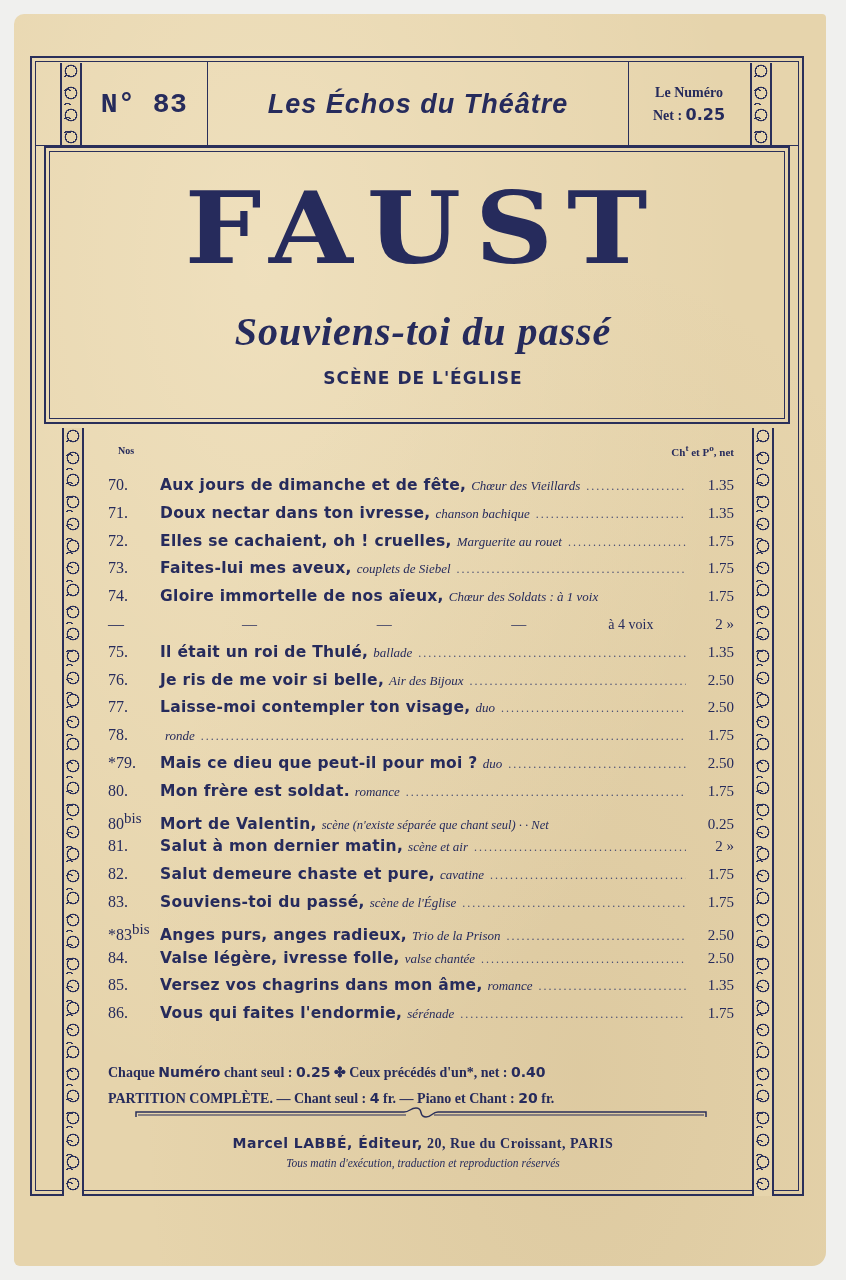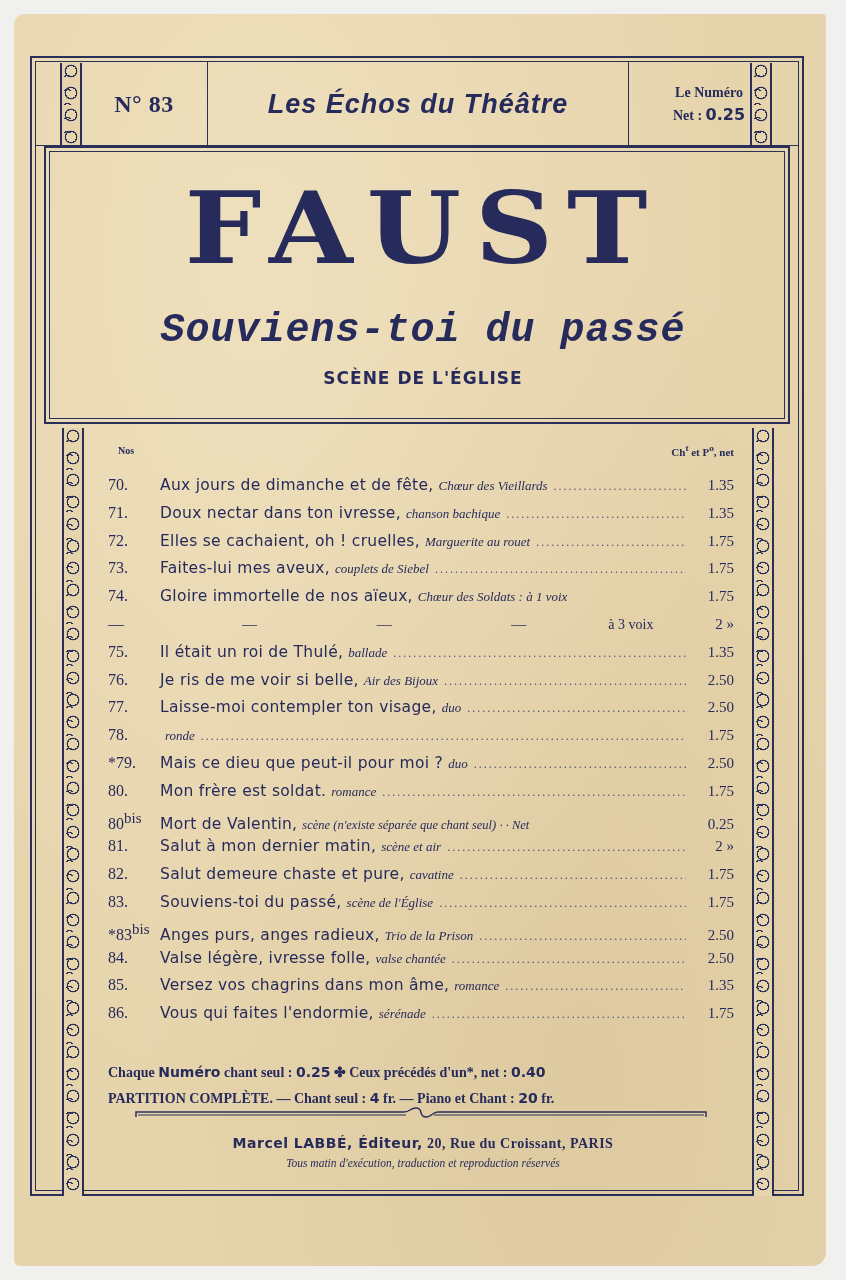--- a/index.html
+++ b/index.html
@@ -10,40 +10,40 @@
   .frame-outer { position:absolute; left:30px; top:56px; width:774px; height:1140px; border:2px solid #2a2f5a; box-sizing:border-box; }
   .frame-outer-inner { position:absolute; left:35px; top:61px; width:764px; height:1130px; border:1px solid #2a2f5a; box-sizing:border-box; }
   .orn-v { position:absolute; width:22px; border-left:2px solid #2a2f5a; border-right:2px solid #2a2f5a; box-sizing:border-box; overflow:hidden;
     background:
       radial-gradient(circle at 50% 8px, transparent 5px, #2a2f5a 5px, #2a2f5a 6.2px, transparent 6.6px) 0 0/18px 22px repeat-y,
       radial-gradient(circle at 30% 16px, transparent 3px, #2a2f5a 3px, #2a2f5a 4px, transparent 4.4px) 0 0/18px 14px repeat-y,
       #e6d4ac; }
   .hdr-cell { position:absolute; top:0; height:84px; display:flex; align-items:center; justify-content:center; }
   .vline { position:absolute; width:0; border-left:1.5px solid #2a2f5a; }
   .hline { position:absolute; height:0; border-top:1.5px solid #2a2f5a; }
-  .no83 { font-family:Liberation Serif, serif; font-weight:bold; font-size:24px; letter-spacing:0.5px; }
+  .no83 { font-family:Liberation Mono, monospace; font-weight:bold; font-size:28px; letter-spacing:0.5px; }
   .echos { font-family:"Liberation Sans", sans-serif; font-style:italic; font-weight:bold; font-size:27px; letter-spacing:1px; }
-  .lenum { font-family:"Liberation Serif", serif; font-weight:bold; font-size:14px; text-align:center; line-height:22px;margin-left:20px; }
+  .lenum { font-family:"Liberation Serif", serif; font-weight:bold; font-size:14px; text-align:center; line-height:22px; }
   .lenum .v { font-family:"DejaVu Sans", sans-serif; font-size:16px; }
 
   
   .title-box { position:absolute; left:44px; top:146px; width:746px; height:278px; border:2px solid #2a2f5a; box-sizing:border-box; }
   .title-box-in { position:absolute; left:49px; top:151px; width:736px; height:268px; border:1px solid #2a2f5a; box-sizing:border-box; }
   .faust { position:absolute; left:0; width:846px; top:168px; text-align:center; font-family:"DejaVu Serif", serif; font-weight:bold; font-size:108px; letter-spacing:14px; line-height:120px; transform:scaleY(0.92); }
-  .subtitle { position:absolute; left:0; width:846px; top:308px; text-align:center; font-family:Liberation Mono, monospace; font-style:italic; font-weight:bold; font-size:40px; letter-spacing:1px; }
+  .subtitle { position:absolute; left:0; width:846px; top:308px; text-align:center; font-family:Liberation Serif, serif; font-style:italic; font-weight:bold; font-size:40px; letter-spacing:1px; }
   .scene { position:absolute; left:0; width:846px; top:368px; text-align:center; font-family:"DejaVu Sans", sans-serif; font-weight:bold; font-size:17px; letter-spacing:1px; }
 
   
   .col-head-l { position:absolute; left:118px; top:445px; font-size:10px; font-weight:bold; }
   .col-head-r { position:absolute; right:112px; top:443px; font-size:11px; font-weight:bold; }
   .list { position:absolute; left:108px; top:476px; width:626px; }
   .row { display:flex; align-items:baseline; height:27.8px; font-size:15px; white-space:nowrap; }
   .row .num { width:52px; text-align:left; font-family:"Liberation Serif", serif; font-size:16px; }
   .row .num sup { font-size:15px; }
-  .row .t { font-family:"DejaVu Sans", sans-serif; font-weight:normal; font-size:15.5px; letter-spacing:0.3px; }
+  .row .t { font-family:"DejaVu Sans", sans-serif; font-weight:bold; font-size:15.5px; letter-spacing:0.3px; }
   .row .d { font-style:italic; font-size:13px; margin-left:5px; }
   .row .dots { flex:1; overflow:hidden; margin:0 6px; font-size:12px; letter-spacing:2px; color:#4a4f74; }
   .row .dots::before { content:"......................................................................................................."; }
   .row .p { width:42px; text-align:right; font-size:15px; }
   .row.cont { justify-content:space-between; }
   .row.cont .dash { width:90px; text-align:center; }
 
   .notes { position:absolute; left:108px; top:1064px; width:626px; font-weight:bold; font-size:14px; }
   .notes div { height:26px; white-space:nowrap; }
   .notes .sans { font-family:"DejaVu Sans", sans-serif; font-size:14px; }
@@ -118,21 +118,21 @@
       <span class="num">74.</span>
       <span class="t">Gloire immortelle de nos aïeux,</span>
       <span class="d" style="flex:1;">Chœur des Soldats : à 1 voix</span>
       <span class="p">1.75</span>
     </div>
   <div class="row cont">
       <span class="num">—</span>
       <span class="dash">—</span>
       <span class="dash">—</span>
       <span class="dash">—</span>
-      <span style="font-size:14px;">à 3 voix</span>
+      <span style="font-size:14px;">à 4 voix</span>
       <span class="p" style="width:36px;">2 »</span>
     </div>
   <div class="row">
       <span class="num">75.</span>
       <span class="t">Il était un roi de Thulé,</span>
       <span class="d">ballade</span>
       <span class="dots"></span>
       <span class="p">1.35</span>
     </div>
   <div class="row">

